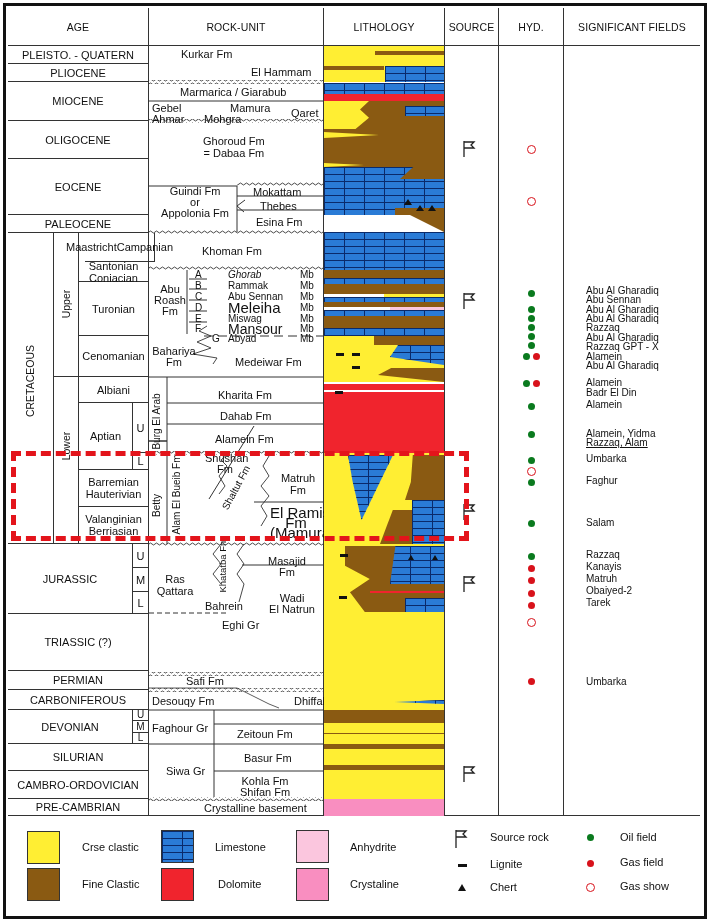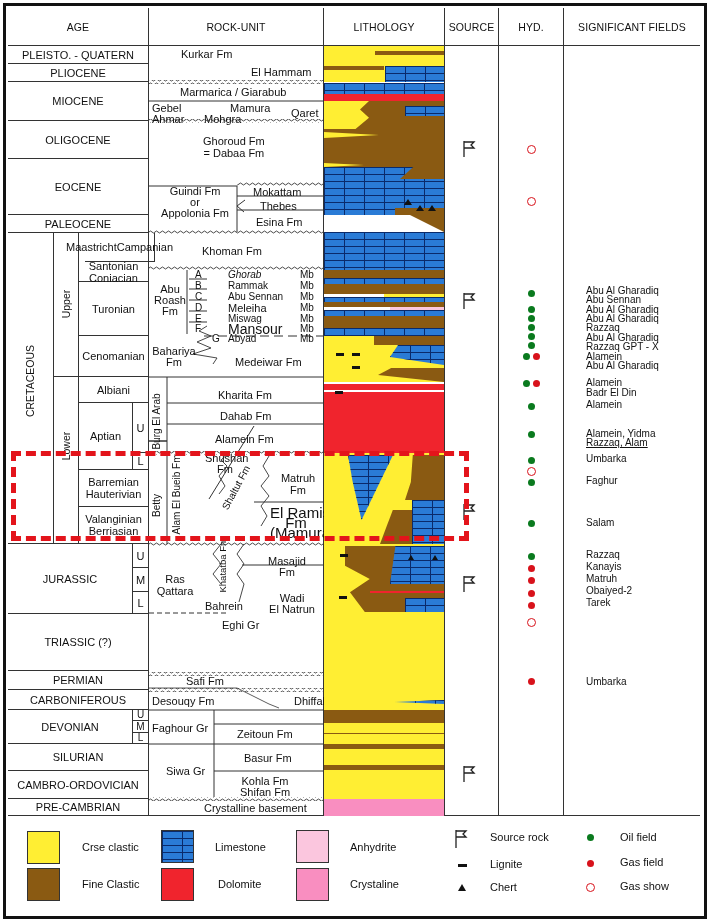--- a/index.html
+++ b/index.html
@@ -183,21 +183,21 @@
   <div class="txt" style="left:195px;top:269px;font-size:10px;">A</div>
   <div class="txt" style="left:228px;top:269px;font-size:10px;font-style:italic;">Ghorab</div>
   <div class="txt" style="left:300px;top:269px;font-size:10px;">Mb</div>
   <div class="txt" style="left:195px;top:280px;font-size:10px;">B</div>
   <div class="txt" style="left:228px;top:280px;font-size:10px;">Rammak</div>
   <div class="txt" style="left:300px;top:280px;font-size:10px;">Mb</div>
   <div class="txt" style="left:195px;top:291px;font-size:10px;">C</div>
   <div class="txt" style="left:228px;top:291px;font-size:10px;">Abu Sennan</div>
   <div class="txt" style="left:300px;top:291px;font-size:10px;">Mb</div>
   <div class="txt" style="left:195px;top:302px;font-size:10px;">D</div>
-  <div class="txt" style="left:228px;top:302px;font-size:11px;">Meleiha</div>
+  <div class="txt" style="left:228px;top:302px;font-size:15px;">Meleiha</div>
   <div class="txt" style="left:300px;top:302px;font-size:10px;">Mb</div>
   <div class="txt" style="left:195px;top:313px;font-size:10px;">E</div>
   <div class="txt" style="left:228px;top:313px;font-size:10px;">Miswag</div>
   <div class="txt" style="left:300px;top:313px;font-size:10px;">Mb</div>
   <div class="txt" style="left:195px;top:323px;font-size:10px;">F</div>
   <div class="txt" style="left:228px;top:323px;font-size:14px;">Mansour</div>
   <div class="txt" style="left:300px;top:323px;font-size:10px;">Mb</div>
   <div class="txt" style="left:212px;top:333px;font-size:10px;">G</div>
   <div class="txt" style="left:228px;top:333px;font-size:10px;">Abyad</div>
   <div class="txt" style="left:300px;top:333px;font-size:10px;">Mb</div>

